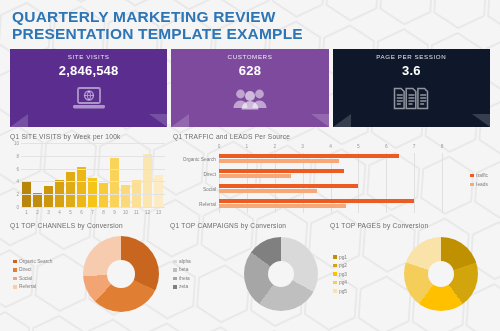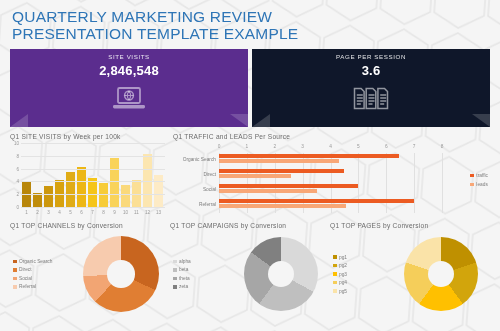--- a/index.html
+++ b/index.html
@@ -8,21 +8,21 @@
     font-family: "Liberation Sans", sans-serif;
     background: #f2f2f2;
     overflow: hidden;
   }
   #hexbg { position: absolute; inset: 0; z-index: 0; pointer-events: none; }
   .page { position: relative; width: 500px; height: 331px; z-index: 1; }
 
   
   .title-wrap { padding: 8px 0 4px 12px; }
   .title-line {
-    color: #2E75B6; font-size: 15.5px; font-weight: normal;
+    color: #2E75B6; font-size: 15.5px; font-weight: bold;
     letter-spacing: .2px; line-height: 17px;
   }
 
   
   .kpi-row {
     display: flex; gap: 4px; padding: 0 10px; margin-top: 3px;
   }
   .kpi-card {
     position: relative; flex: 1 1 0; height: 78px;
     display: flex; flex-direction: column; align-items: center;
@@ -141,20 +141,36 @@
           <rect x="6" y="2" width="22" height="15" rx="1.5" fill="none" stroke="rgba(255,255,255,.5)" stroke-width="1.8"></rect>
           <circle cx="17" cy="9.5" r="4.4" fill="none" stroke="rgba(255,255,255,.5)" stroke-width="1.5"></circle>
           <path d="M12.6 9.5h8.8M17 5.1c2.2 2.4 2.2 6.4 0 8.8M17 5.1c-2.2 2.4-2.2 6.4 0 8.8" fill="none" stroke="rgba(255,255,255,.5)" stroke-width="1.1"></path>
           <rect x="1" y="19" width="32" height="3.4" rx="1.4" fill="rgba(255,255,255,.5)"></rect>
         </svg>
       </div>
       <span class="notch-l"></span>
       <span class="notch-r"></span>
     </div>
 
+    <div class="kpi-card" style="background: rgb(126, 74, 158);">
+      <div class="kpi-label">CUSTOMERS</div>
+      <div class="kpi-value">628</div>
+      <div class="kpi-icon">
+        <svg width="34" height="24" viewBox="0 0 34 24">
+          <circle cx="7.5" cy="7" r="4.4" fill="rgba(255,255,255,.5)"></circle>
+          <path d="M0.5 21c0-4.4 3.1-7.6 7-7.6s7 3.2 7 7.6z" fill="rgba(255,255,255,.5)"></path>
+          <circle cx="26.5" cy="7" r="4.4" fill="rgba(255,255,255,.5)"></circle>
+          <path d="M19.5 21c0-4.4 3.1-7.6 7-7.6s7 3.2 7 7.6z" fill="rgba(255,255,255,.5)"></path>
+          <circle cx="17" cy="9" r="5" fill="rgba(255,255,255,.62)"></circle>
+          <path d="M8.6 22.5c0-4.9 3.8-8.5 8.4-8.5s8.4 3.6 8.4 8.5z" fill="rgba(255,255,255,.62)"></path>
+        </svg>
+      </div>
+      <span class="notch-l"></span>
+      <span class="notch-r"></span>
+    </div>
 
     <div class="kpi-card" style="background: #0f172a;">
       <div class="kpi-label">PAGE PER SESSION</div>
       <div class="kpi-value">3.6</div>
       <div class="kpi-icon">
         <svg width="36" height="25" viewBox="0 0 36 25">
           <g fill="none" stroke="rgba(255,255,255,.55)" stroke-width="1.5">
             <path d="M1.5 1.5h6.6l3 3v17H1.5z"></path>
               <path d="M3.8 8h6M3.8 11h6M3.8 14h6M3.8 17h4"></path>
             <path d="M13.2 1.5h6.6l3 3v17h-9.6z"></path>

